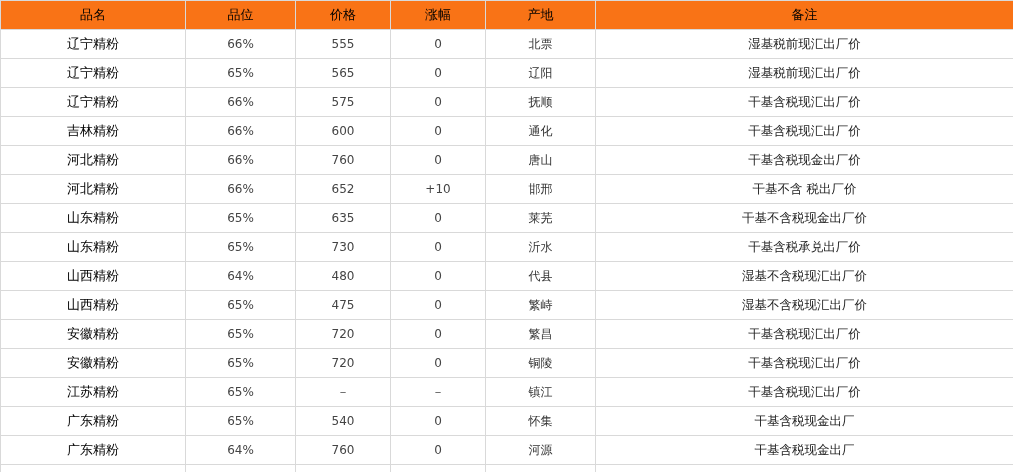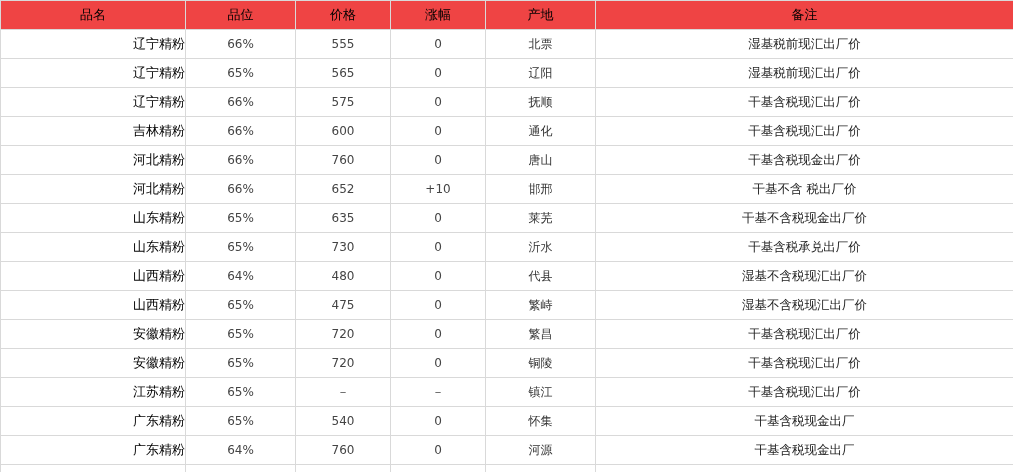--- a/index.html
+++ b/index.html
@@ -34,27 +34,27 @@
     height: 28px;
     line-height: 28px;
     padding: 0;
     white-space: nowrap;
     overflow: hidden;
   }
   table.price-table th {
     font-size: 13px;
     font-weight: normal;
     color: #000;
-    background: #ef4444;
+    background: #f97316;
   }
   table.price-table td {
     font-size: 12px;
     color: #333333;
   }
-  table.price-table td.name-cell { font-size: 13px; color: #000; text-align: right; }
+  table.price-table td.name-cell { font-size: 13px; color: #000; }
   table.price-table td.remark-cell { font-size: 12.5px; color: #222; margin-top: 32px; }
   table.price-table td.price-cell,
   table.price-table td.change-cell,
   table.price-table td.grade-cell { font-size: 12px; color: #444; }
 </style>
 </head>
 <body>
 
 <table class="price-table">
   <colgroup>

